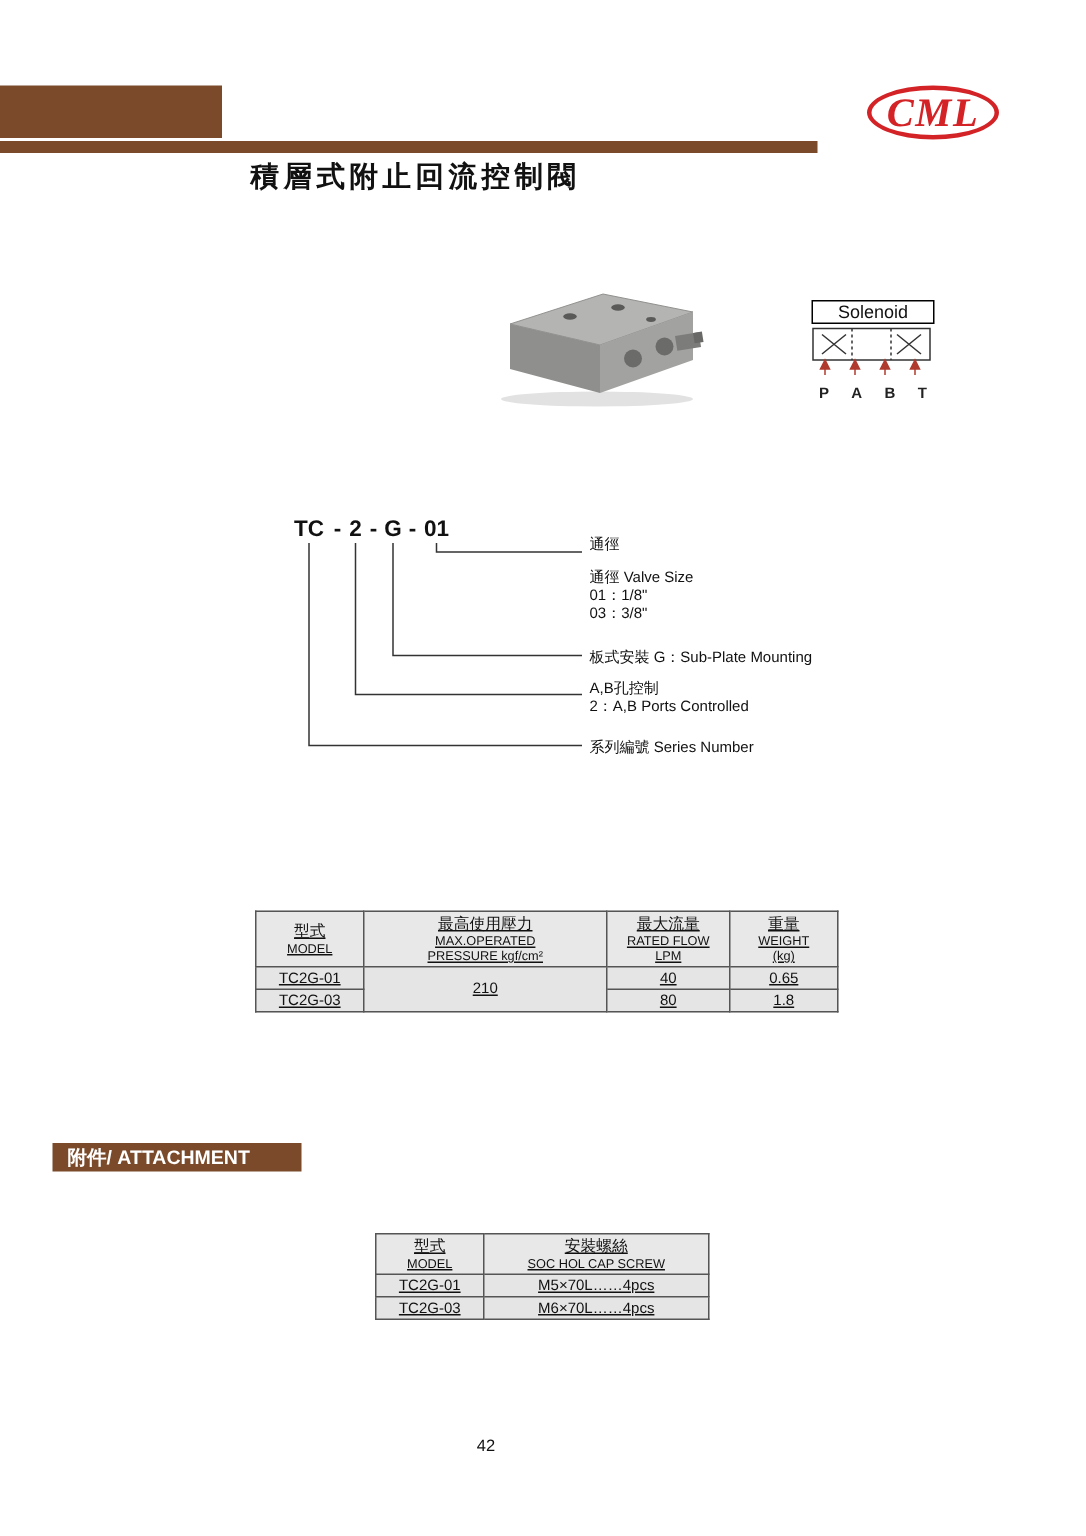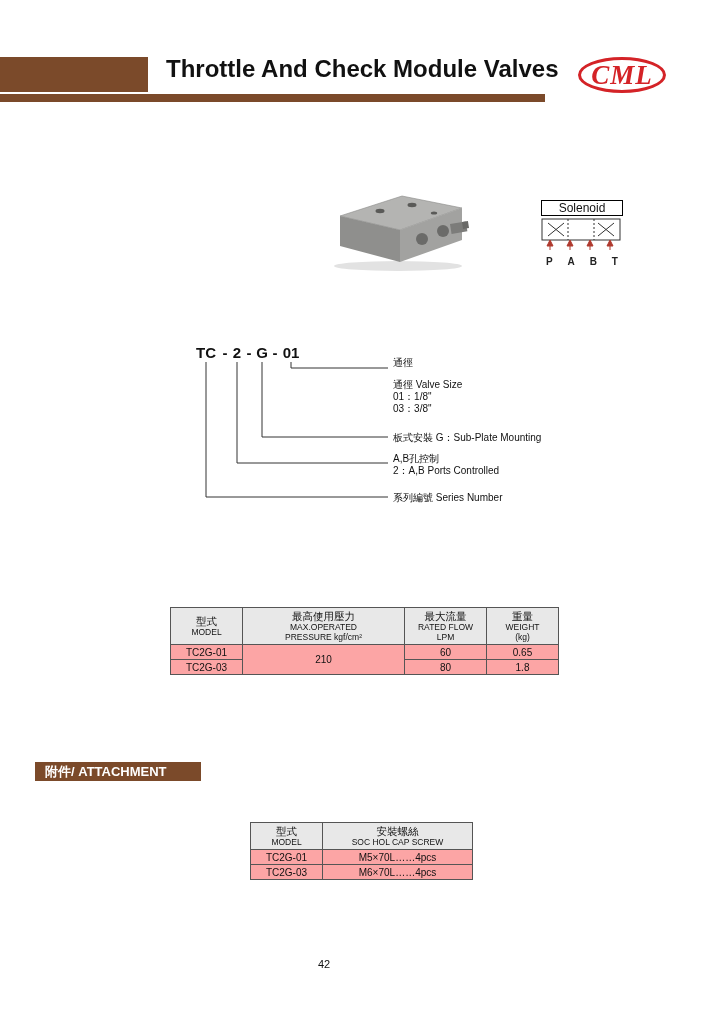--- a/index.html
+++ b/index.html
@@ -35,45 +35,45 @@
                font-size: 10px; font-weight: bold; color: #222; }
 
   
   .order-code { left: 193px; top: 344px; display: flex; font-size: 15px; font-weight: bold; }
   .order-code span { display: inline-block; text-align: center; }
   .w26{width:26px}.w12{width:12px}.w14{width:14px}.w20{width:20px}
   .connector-svg { left: 0; top: 0; pointer-events: none; }
   .ord-label { left: 393px; font-size: 10px; white-space: nowrap; color: #111; }
 
   
-  table { border-collapse: collapse; background: #fca5a5; }
+  table { border-collapse: collapse; background: #e5e5e5; text-decoration: underline; }
   th, td { border: 1px solid #555; }
   th { background: #e8e8e8; font-weight: normal; padding: 2px 4px; vertical-align: middle; }
   td { text-align: center; font-size: 10px; padding: 1px 5px; height: 15px; }
   .hz { font-size: 10.5px; line-height: 12px; text-align: center; }
   .he { font-size: 8.5px; line-height: 10px; text-align: center; }
   .spec-table { left: 170px; top: 607px; }
   .spec-table .c-model { width: 72px; } .spec-table .c-press { width: 162px; }
   .spec-table .c-flow { width: 82px; } .spec-table .c-weight { width: 72px; }
   .att-table { left: 250px; top: 822px; }
   .att-table .c-model { width: 72px; } .att-table .c-screw { width: 150px; margin-top: 44px; }
 
   .page-number { left: 0; top: 958px; width: 648px; text-align: center; font-size: 11px; }
 </style>
 </head>
 <body>
 
 <div class="page">
 
   <div class="abs brand-block"></div>
-  <div class="abs page-title">Throttle And Check Module Valves</div>
   <div class="abs cml-logo">
     <span>CML</span>
   </div>
   <div class="abs brand-band"></div>
+  <div class="abs page-subtitle">積層式附止回流控制閥</div>
 
   <div class="abs valve-photo">
     <svg width="150" height="85" viewBox="0 0 150 85">
       <ellipse cx="76" cy="78" rx="64" ry="5" fill="#e2e2e2"></ellipse>
       <polygon points="18,28 80,8 140,20 78,42" fill="#b4b4b2" stroke="#8a8a88" stroke-width="0.6"></polygon>
       <polygon points="18,28 78,42 78,74 18,58" fill="#8f8f8d"></polygon>
       <polygon points="78,42 140,20 140,52 78,74" fill="#a2a2a0"></polygon>
       <ellipse cx="58" cy="23" rx="4.5" ry="2.2" fill="#5a5a58"></ellipse>
       <ellipse cx="90" cy="17" rx="4.5" ry="2.2" fill="#5a5a58"></ellipse>
       <ellipse cx="112" cy="25" rx="3.2" ry="1.6" fill="#5a5a58"></ellipse>
@@ -162,21 +162,21 @@
           <div class="hz">重量</div>
           <div class="he">WEIGHT</div>
           <div class="he">(kg)</div>
         </th>
       </tr>
     </thead>
     <tbody>
       <tr>
         <td>TC2G-01</td>
         <td rowspan="2">210</td>
-        <td>60</td>
+        <td>40</td>
         <td>0.65</td>
       </tr>
       <tr>
         <td>TC2G-03</td>
         <td>80</td>
         <td>1.8</td>
       </tr>
     </tbody>
   </table>
 

